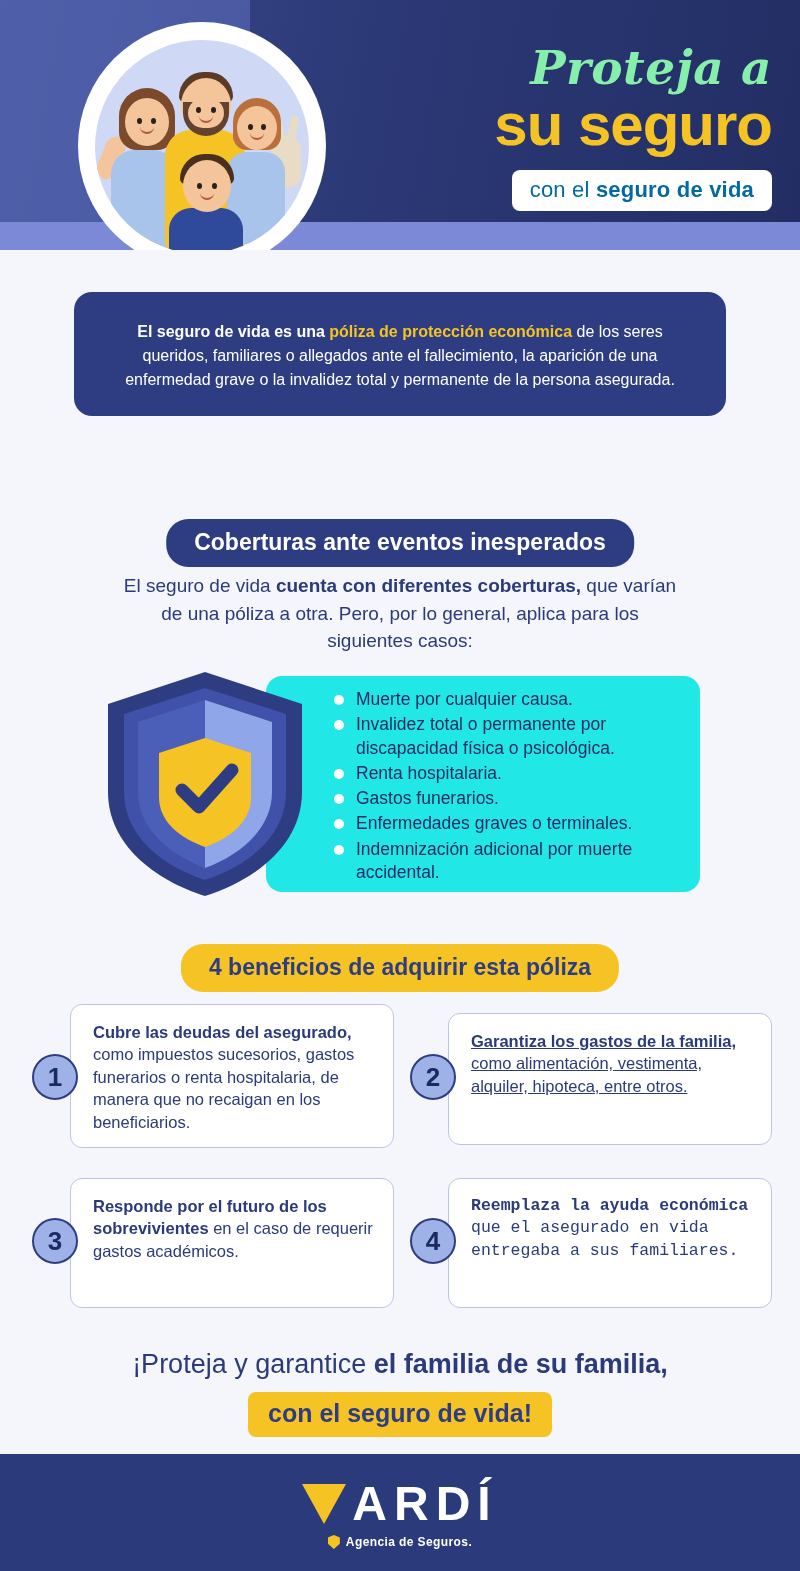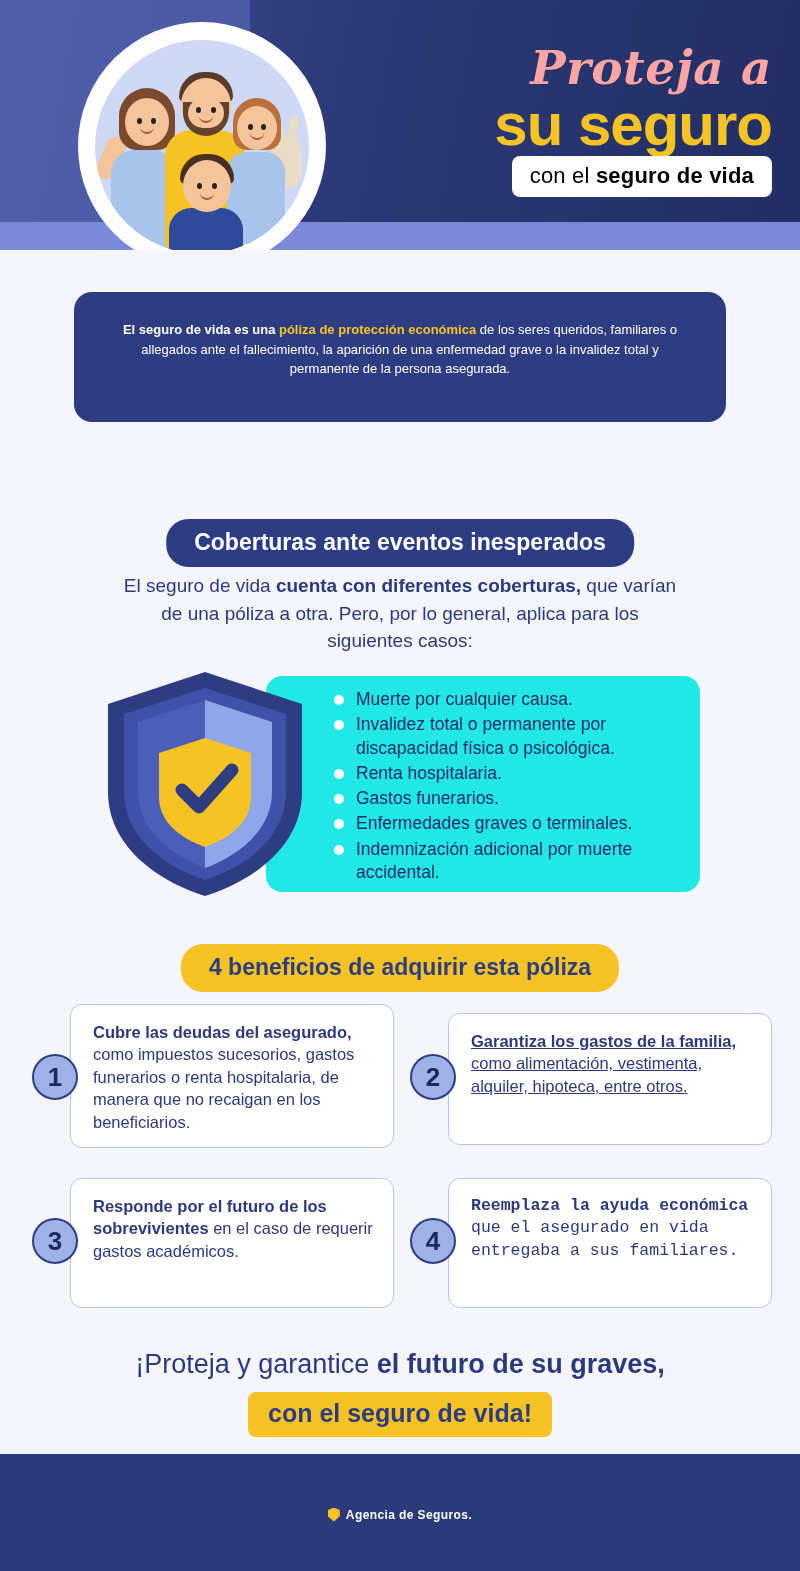--- a/index.html
+++ b/index.html
@@ -150,56 +150,56 @@
     position: absolute;
     right: 28px; top: 44px;
     width: 380px;
     text-align: right;
   }
   .title-script {
     font-family: "DejaVu Serif", serif;
     font-style: italic;
     font-weight: 700;
     font-size: 47px;
-    color: #fca5a5;
+    color: #86efac;
     letter-spacing: .5px;
     line-height: 1;
     text-shadow: 0 1px 0 rgba(0,0,0,.15);
   }
   .title-main {
     font-size: 60px;
     font-weight: 800;
     color: #f5c324;
     line-height: 1.05;
     margin-top: 2px;
     letter-spacing: -1px;
   }
   .title-pill {
     display: inline-block;
-    margin-top: 0;
+    margin-top: 14px;
     background: #ffffff;
-    color: #000000;
+    color: #0369a1;
     border-radius: 8px;
     padding: 7px 18px 8px 18px;
     font-size: 22px;
     letter-spacing: .2px;
   }
   .title-pill b { font-weight: 800; }
 
   
   .intro-box {
     position: absolute;
     left: 74px; top: 292px;
     width: 652px;
     background: #2e3d82;
     border-radius: 18px;
-    padding: 28px 34px 43px 34px;
+    padding: 28px 34px 24px 34px;
     color: #ffffff;
     text-align: center;
-    font-size: 13px;
+    font-size: 16px;
     line-height: 1.5;
   }
   .intro-box b { font-weight: 800; }
   .intro-box .hl { color: #f5c324; font-weight: 800; }
 
   
   .pill-dark {
     position: absolute;
     left: 50%;
     transform: translateX(-50%);
@@ -476,24 +476,28 @@
   <div class="card" style="left:70px; top:1178px; width:324px; height:130px;">
     <b>Responde por el futuro de los sobrevivientes</b><span> en el caso de requerir gastos académicos.</span>
   </div>
 
   <div class="badge" style="left:410px; top:1218px;">4</div>
   <div class="card" style="left:448px; top:1178px; width:324px; height:130px;font-family:Liberation Mono, monospace;">
     <b>Reemplaza la ayuda económica</b><span> que el asegurado en vida entregaba a sus familiares.</span>
   </div>
 
   <div class="closing">
-    <span>¡Proteja y garantice </span><b>el futuro de su graves,</b>
+    <span>¡Proteja y garantice </span><b>el familia de su familia,</b>
     <div><span class="closing-pill">con el seguro de vida!</span></div>
   </div>
 
   <div class="footer">
+    <div class="logo">
+      <span class="v-mark"></span>
+        <span>ARDÍ</span>
+    </div>
     <div class="footer-tag">
       <span class="tag-shield"></span>
       <span>Agencia de Seguros.</span>
     </div>
   </div>
 
 </div>
 
 </body></html>

